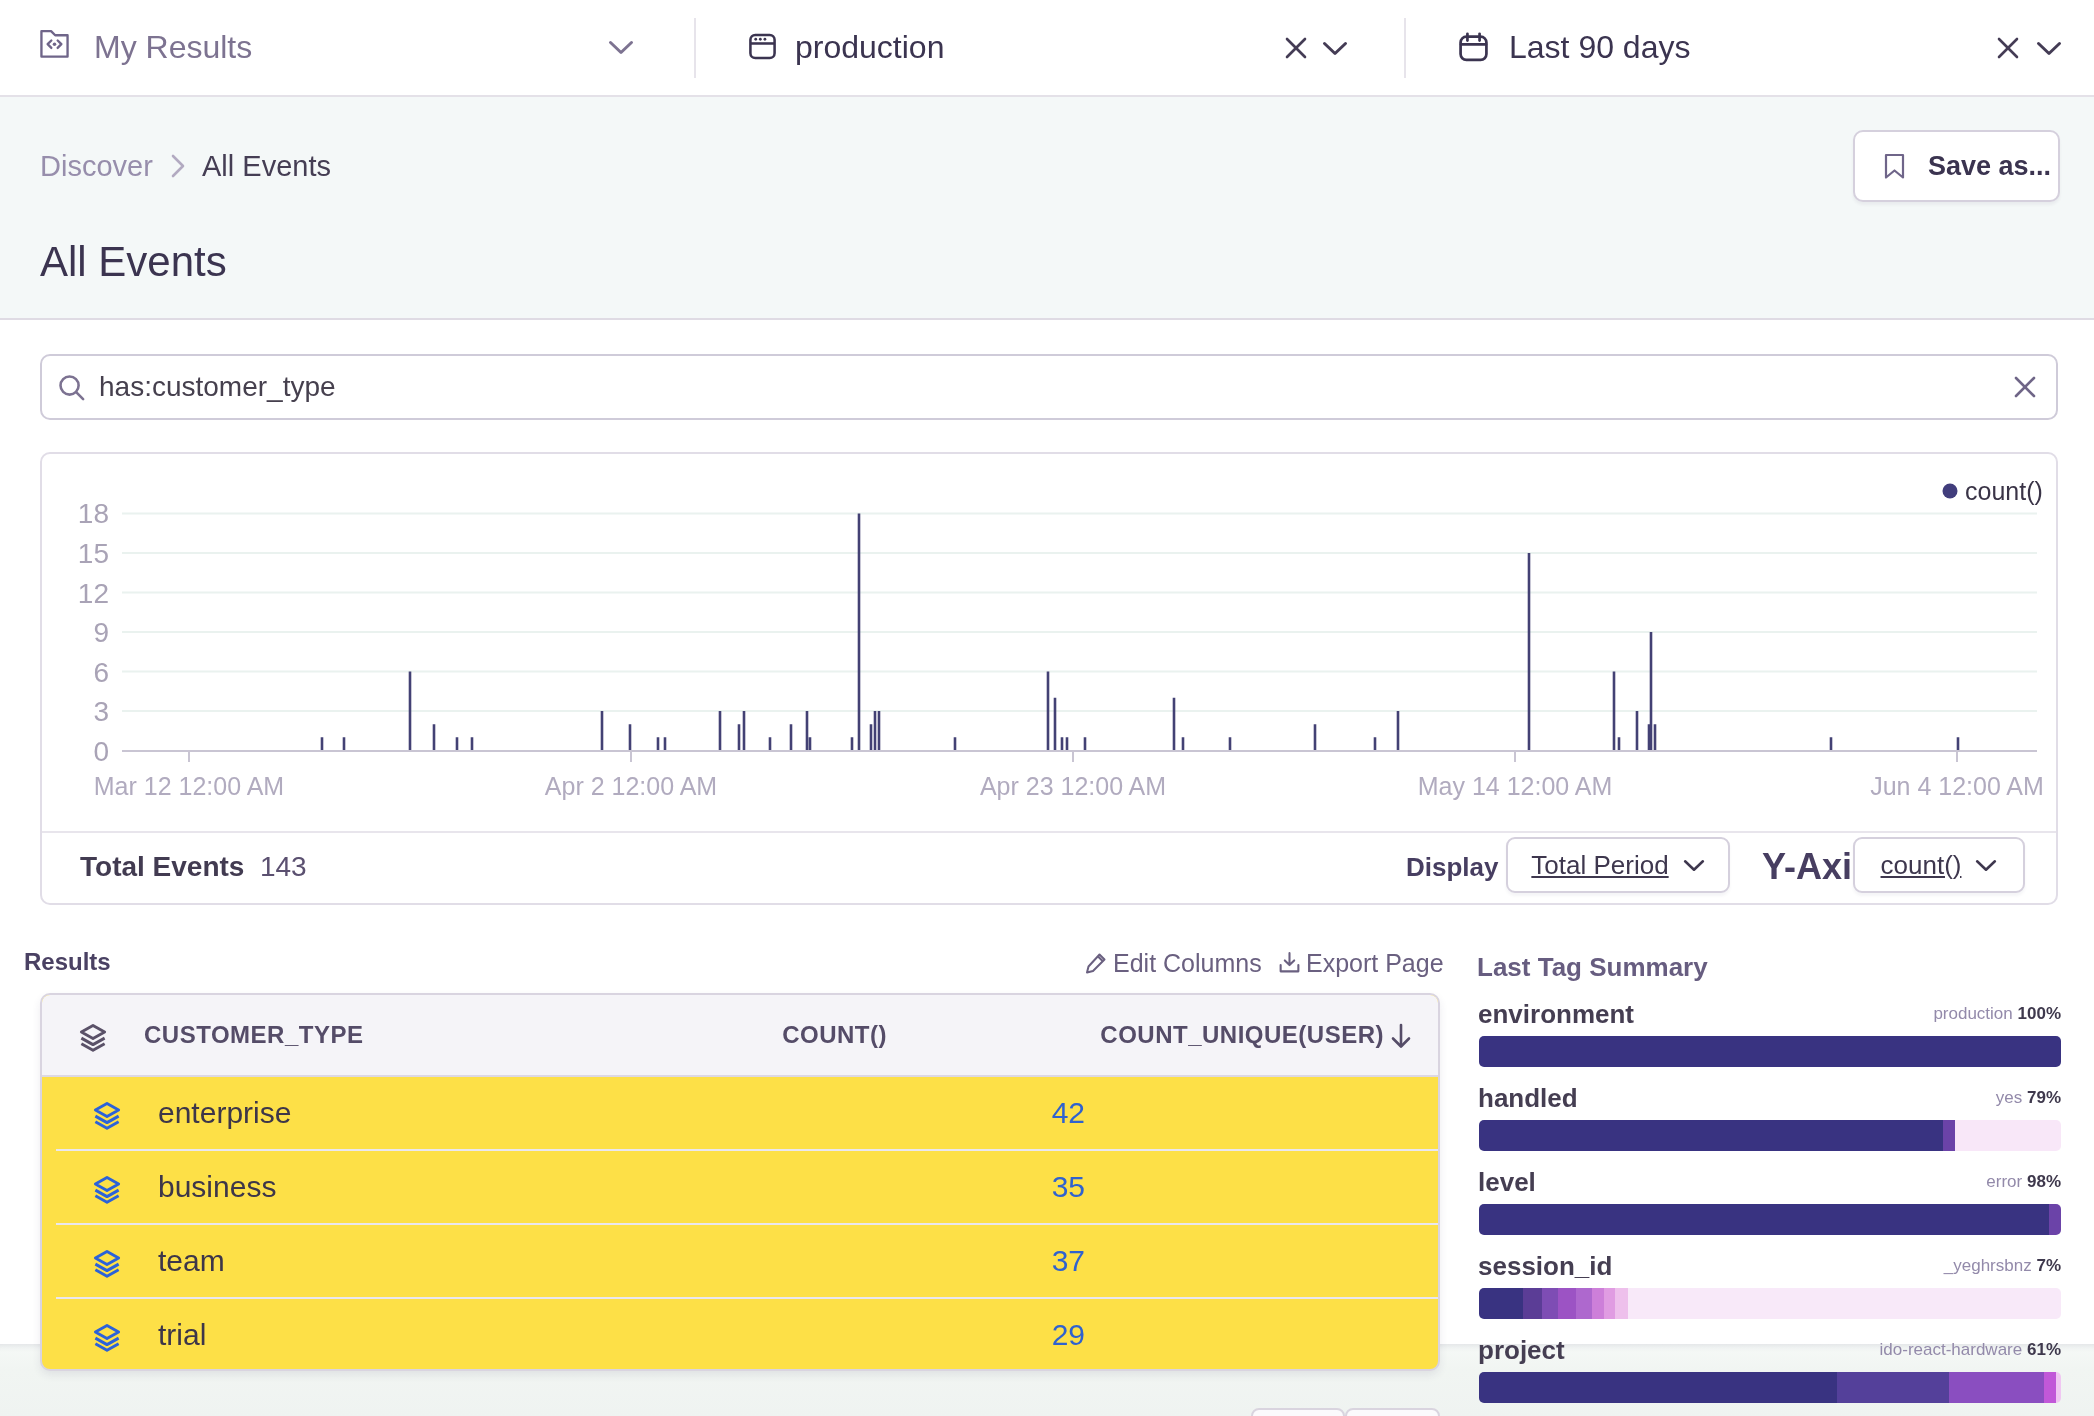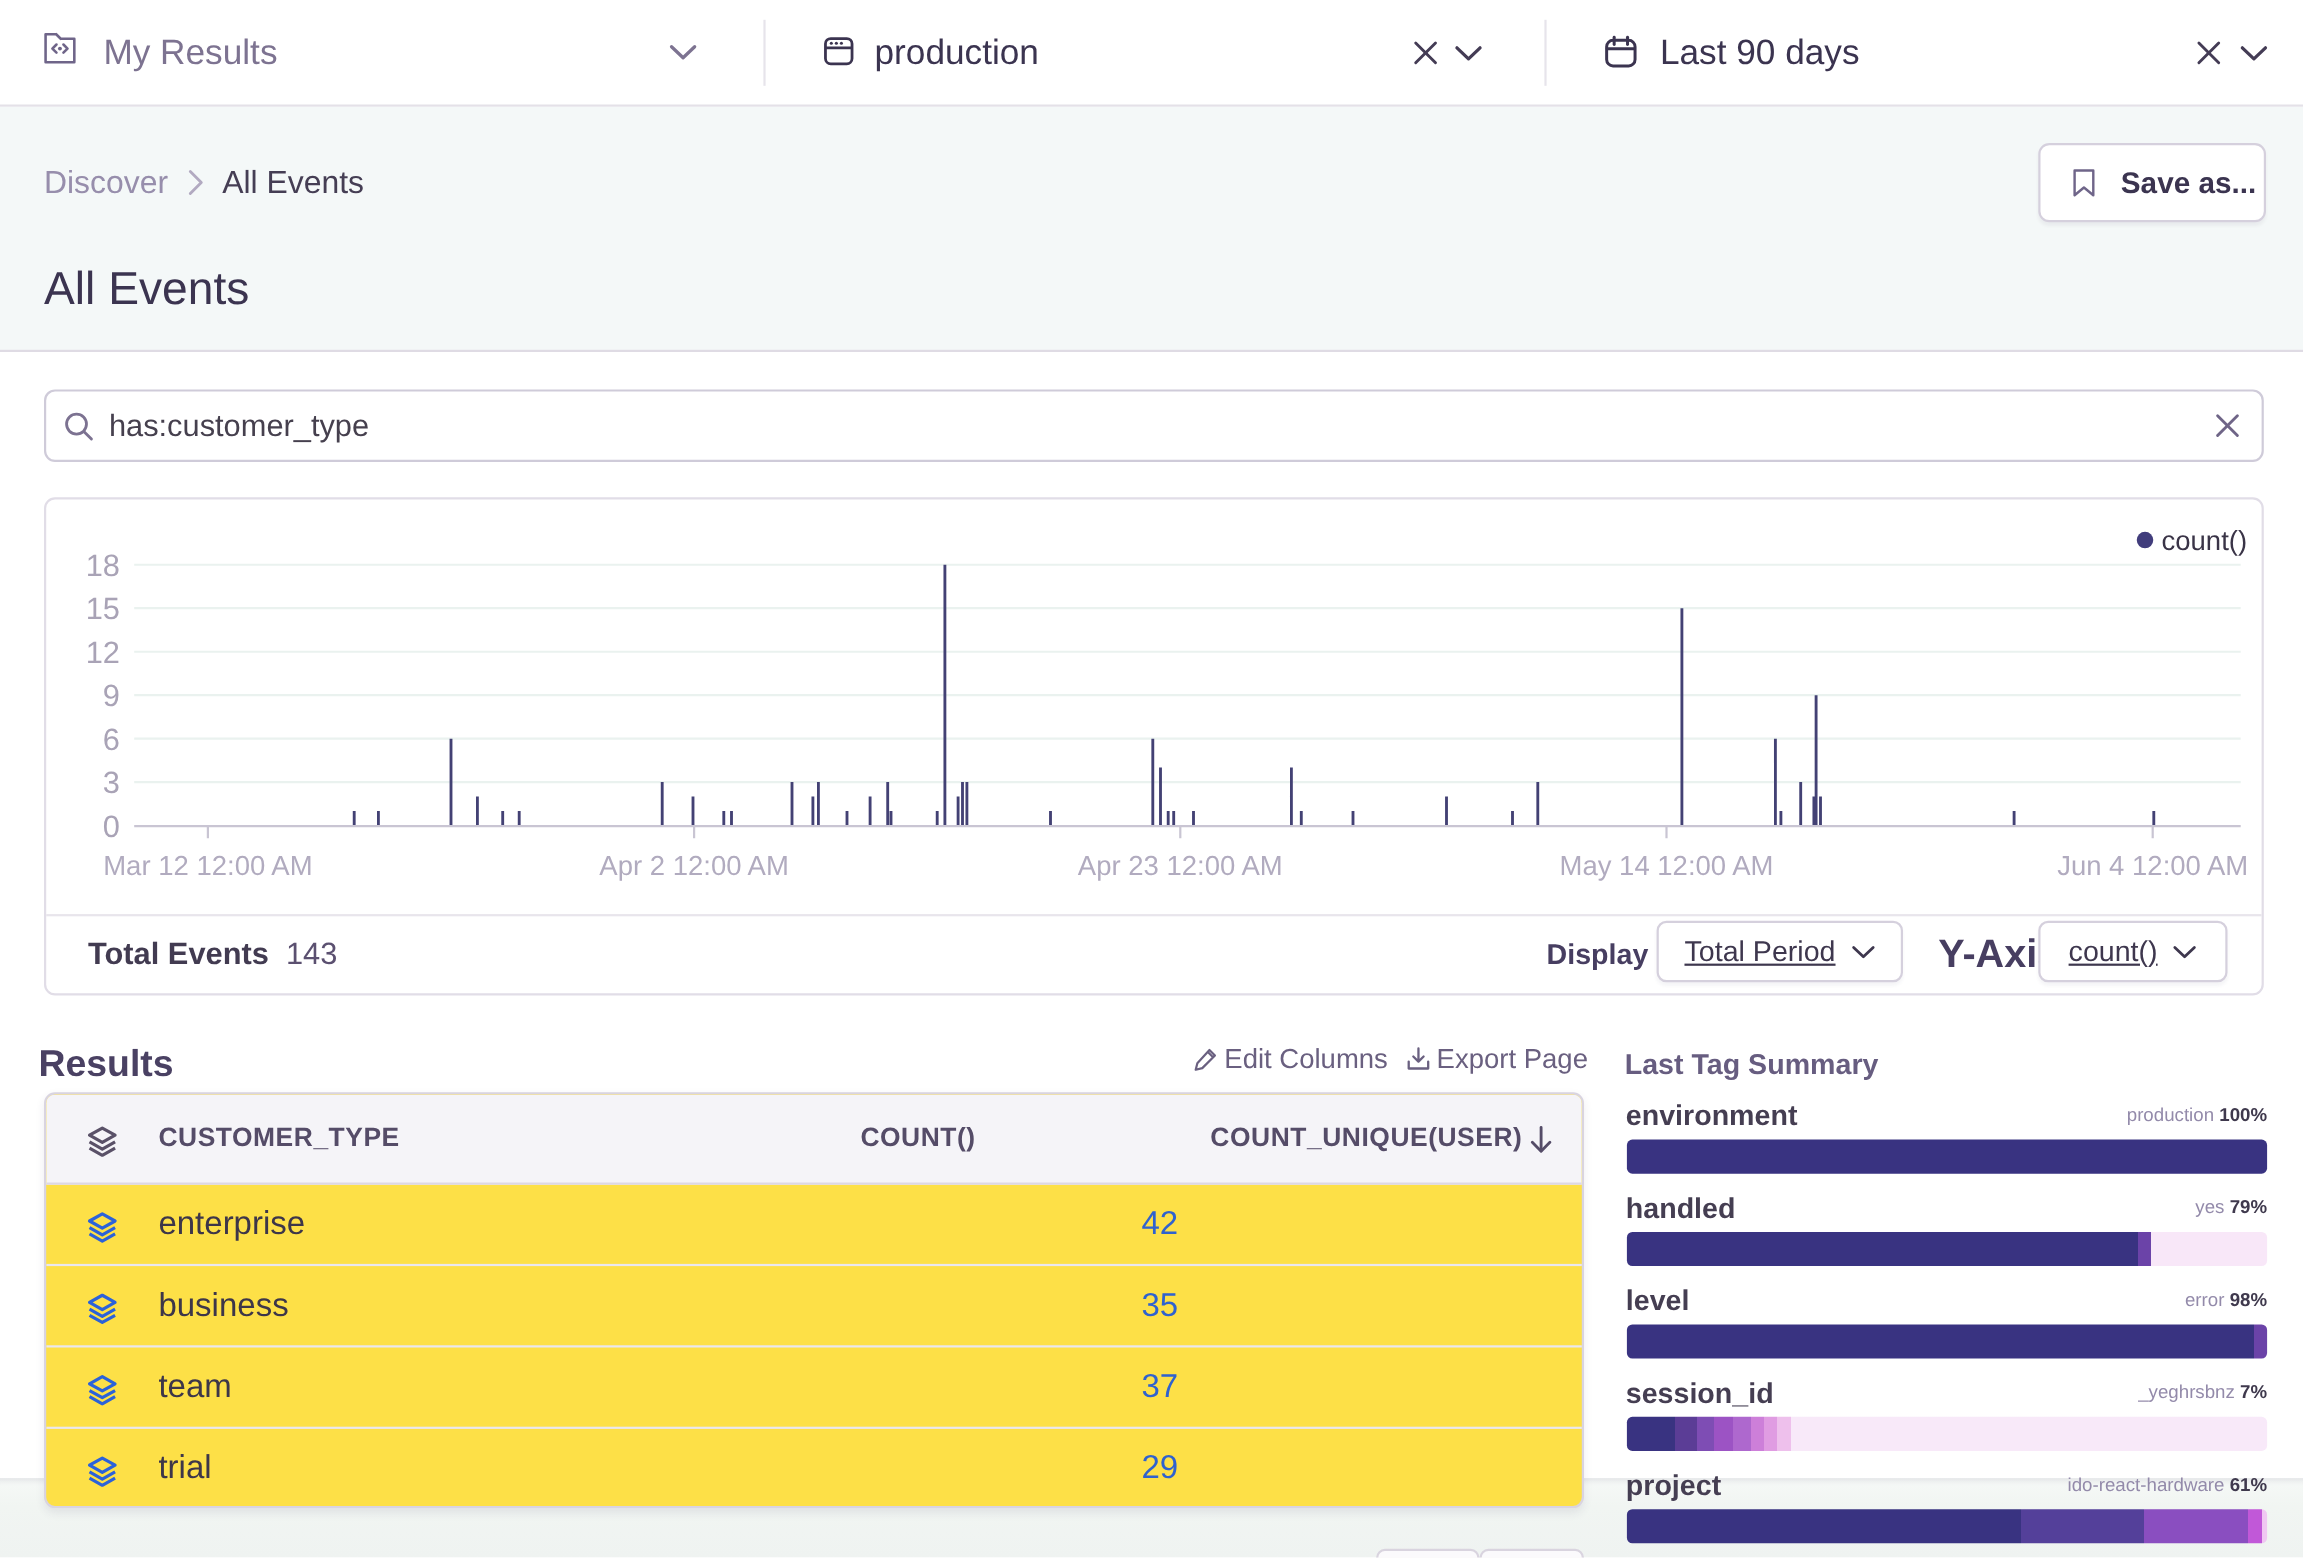--- a/index.html
+++ b/index.html
@@ -13,21 +13,21 @@
 #bottomband { left:0; top:1344px; width:2094px; height:72px; background:linear-gradient(180deg,#f6f9f7 0%,#f1f5f2 35%,#eff3f1 100%); box-shadow: inset 0 8px 7px -7px rgba(60,50,90,0.14); }
 
 #search { left:40px; top:354px; width:2018px; height:66px; background:#fff; border:2px solid #cfcbd9; border-radius:10px; }
 
 #chart { left:40px; top:452px; width:2018px; height:453px; background:#fff; border:2px solid #e1dde7; border-radius:10px; }
 #chartfootsep { position:absolute; left:0; top:377px; width:2014px; height:2px; background:#e8e5ec; }
 .dd { position:absolute; height:56px; background:#fff; border:2px solid #d5d0dd; border-radius:9px; box-shadow:0 3px 3px rgba(60,50,90,0.05); font-size:26px; color:#3e374e; display:flex; align-items:center; justify-content:center; gap:14px;text-decoration:underline; }
 
 #table { left:40px; top:993px; width:1400px; height:378px; background:#fde047; border:2px solid #d9d4e0; border-radius:10px; overflow:hidden; box-shadow:0 4px 9px rgba(50,40,90,0.09); }
 #thead { position:absolute; left:0; top:0; width:1396px; height:82px; background:#f5f4f8; border-bottom:2px solid #ddd8e3; }
-.trow { position:absolute; left:0; width:1580px; height:74px; border-bottom:2px solid #eae7ef; }
+.trow { position:absolute; left:14px; width:1580px; height:74px; border-bottom:2px solid #eae7ef; }
 .hcell { position:absolute; top:0; height:80px; line-height:80px; font-size:24px; font-weight:bold; color:#554c68; letter-spacing:0.5px; white-space:nowrap; }
 .cell { position:absolute; top:0; height:72px; line-height:72px; font-size:30px; color:#3d3649; white-space:nowrap; }
 .num { color:#2f62cf; }
 .ricon { position:absolute; left:36px; top:23px; }
 
 .tlabel { position:absolute; left:1478px; height:28px; line-height:28px; font-size:26px; font-weight:bold; color:#453e52; }
 .tval { position:absolute; right:33px; height:28px; line-height:28px; font-size:17px; color:#938aaa; }
 .tval b { color:#3f394d; }
 .tbar { position:absolute; left:1479px; width:582px; height:31px; border-radius:5px; }
 .pgbtn { position:absolute; top:1408px; height:50px; background:#fbfafc; border:2px solid #d9d4df; border-radius:8px 8px 0 0; }
@@ -136,21 +136,21 @@
 <div style="position:absolute;left:1364px;top:385px;height:56px;line-height:56px;font-size:26px;font-weight:bold;color:#473e61;">Display</div>
 <div class="dd" style="left:1464px;top:383px;width:224px;">Total Period <svg width="22" height="15" viewBox="0 0 26 15" fill="none" stroke="#3e374e" stroke-width="3" stroke-linecap="round" stroke-linejoin="round">
         <path d="M2.5 2.5 13 12.5 23.5 2.5"></path>
       </svg></div>
 <div style="position:absolute;left:1720px;top:385px;height:56px;line-height:56px;font-size:36px;font-weight:bold;color:#473e61;">Y-Axis</div>
 <div class="dd" style="left:1811px;top:383px;width:172px;">count() <svg width="22" height="15" viewBox="0 0 26 15" fill="none" stroke="#3e374e" stroke-width="3" stroke-linecap="round" stroke-linejoin="round">
         <path d="M2.5 2.5 13 12.5 23.5 2.5"></path>
       </svg></div>
 </div>
 
-<div class="abs" style="left:35px;top:948px;font-size:34px;font-weight:bold;color:#4a4163;">Results</div>
+<div class="abs" style="left:24px;top:948px;font-size:24px;font-weight:bold;color:#4a4163;">Results</div>
 <div class="abs" style="left:1085px;top:950px;"><svg width="24" height="24" viewBox="0 0 24 24" fill="none" stroke="#6a6080" stroke-width="2" stroke-linejoin="round">
       <path d="M14.5 4.5 19.5 9.5 8 21l-6 1.5L3.5 16.5zM12.8 6.2l5 5"></path>
     </svg></div>
 <div class="abs" style="left:1113px;top:949px;font-size:25px;color:#6a6080;">Edit Columns</div>
 <div class="abs" style="left:1277px;top:950px;"><svg width="25" height="25" viewBox="0 0 24 24" fill="none" stroke="#6a6080" stroke-width="2" stroke-linecap="round" stroke-linejoin="round">
       <path d="M12 3v11M7.5 10 12 14.5 16.5 10"></path>
       <path d="M3.5 14.5v6h17v-6"></path>
     </svg></div>
 <div class="abs" style="left:1306px;top:949px;font-size:25px;color:#6a6080;">Export Page</div>
 

